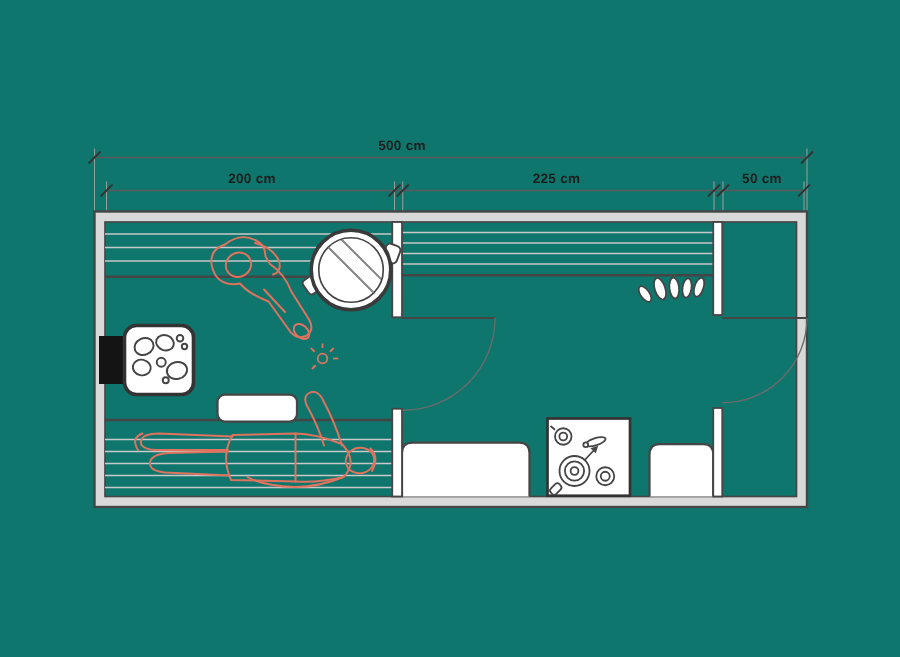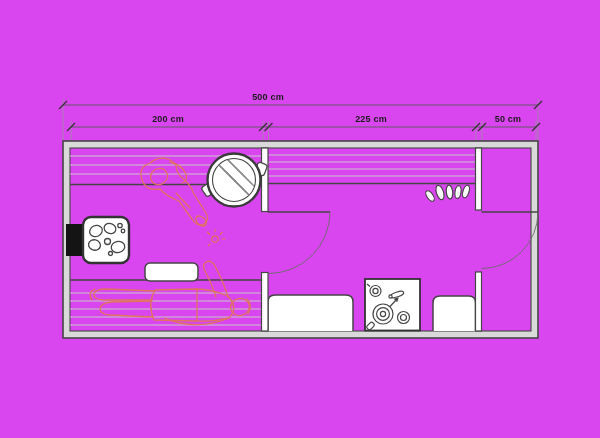--- a/index.html
+++ b/index.html
@@ -1,17 +1,17 @@
 <!DOCTYPE html>
 <html><head>
 <meta charset="utf-8">
 <style>
   html,body{margin:0;padding:0;background:#fff;}
   .canvas{
-    position:relative;width:600px;height:438px;background:#d946ef;
+    position:relative;width:600px;height:438px;background:#0f766e;
     font-family:"Liberation Sans",sans-serif;overflow:hidden;
   }
   svg{display:block;}
   text{
     font-family:"Liberation Sans",sans-serif;
     font-size:9px;font-weight:700;fill:#1c1c1c;letter-spacing:.2px;
   }
 </style>
 </head>
 <body>

